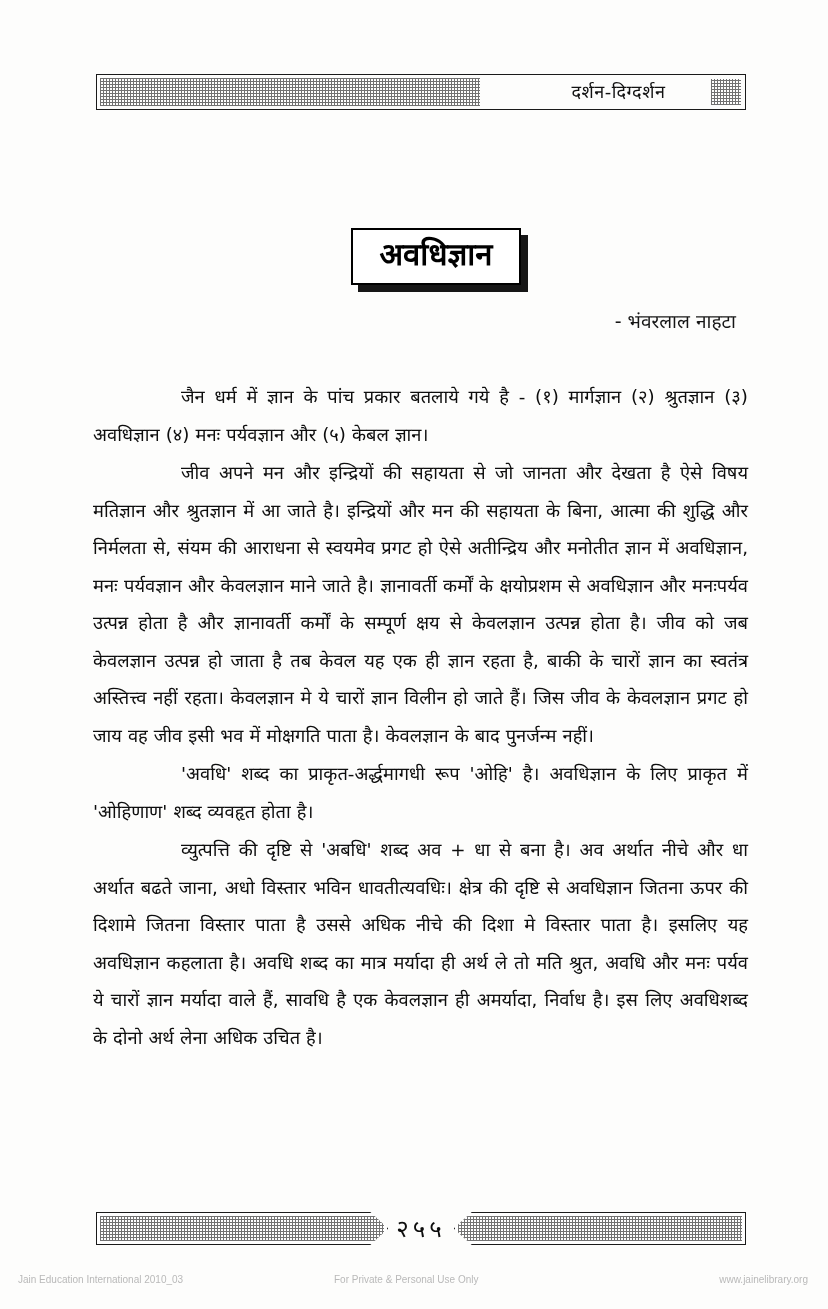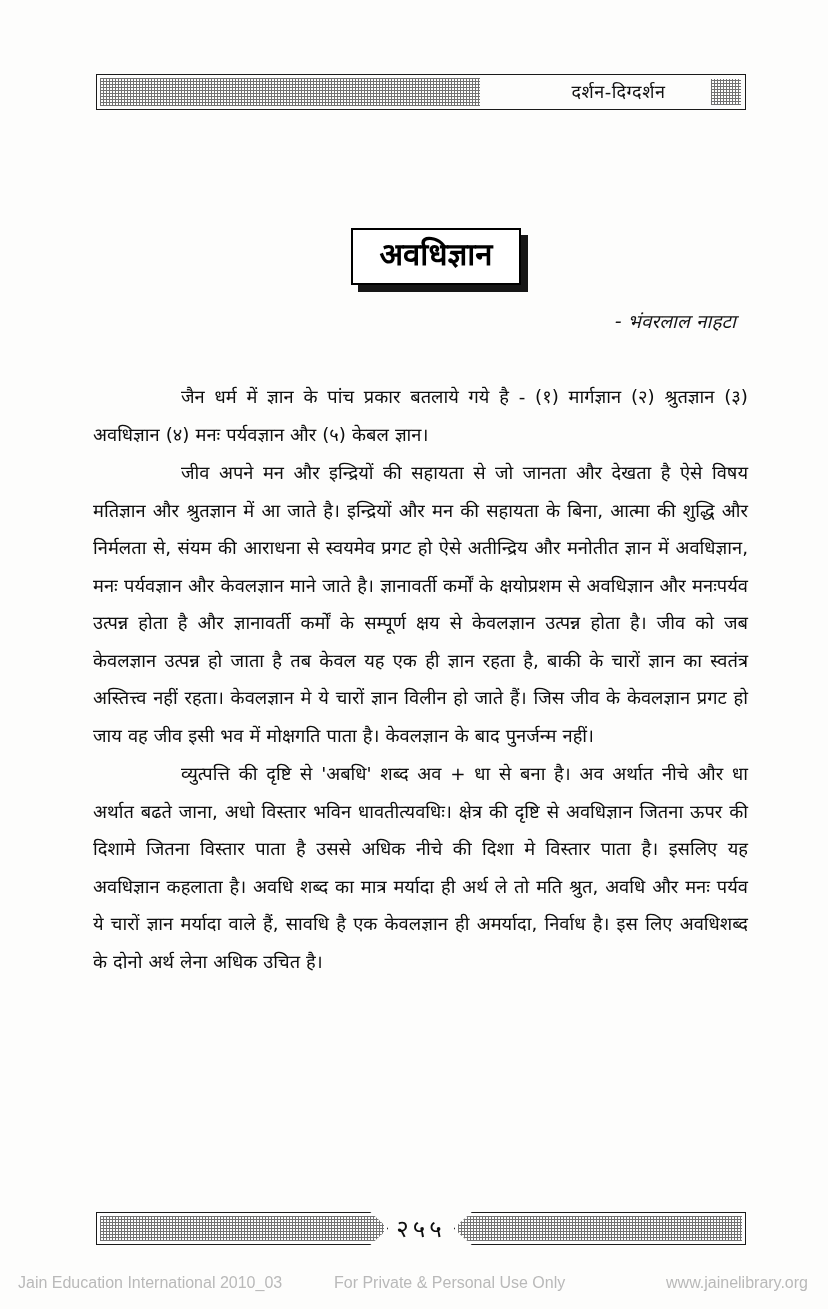--- a/index.html
+++ b/index.html
@@ -91,21 +91,20 @@
     color: #000;
     white-space: nowrap;
   }
 
   
   .author {
     position: absolute;
     right: 92px;
     top: 308px;
     font-family: "DejaVu Sans", "Liberation Sans", sans-serif;
-    font-style: italic;
     font-size: 19px;
     color: #151515;
     white-space: nowrap;
   }
 
   
   .body-col {
     position: absolute;
     left: 93px;
     top: 378px;
@@ -166,21 +165,21 @@
   }
 
   
   .credits {
     position: absolute;
     left: 0;
     right: 0;
     top: 1274px;
     height: 22px;
     font-family: "Liberation Sans", "DejaVu Sans", sans-serif;
-    font-size: 16px;
+    font-size: 10px;
     color: #b9b9b9;
   }
   .credit-left   { position: absolute; left: 18px;  top: 0; white-space: nowrap; }
   .credit-center { position: absolute; left: 320px; top: 0; white-space: nowrap; margin-left: 14px; }
   .credit-right  { position: absolute; right: 20px; top: 0; white-space: nowrap; }
 </style>
 </head>
 <body>
 
 <div class="page">
@@ -197,20 +196,21 @@
     <div class="title-box">
       <span class="title-text">अवधिज्ञान</span>
     </div>
   </div>
 
   <div class="author">- भंवरलाल नाहटा</div>
 
   <div class="body-col">
     <p class="para">जैन धर्म में ज्ञान के पांच प्रकार बतलाये गये है - (१) मार्गज्ञान (२) श्रुतज्ञान (३) अवधिज्ञान (४) मनः पर्यवज्ञान और (५) केबल ज्ञान।</p>
     <p class="para">जीव अपने मन और इन्द्रियों की सहायता से जो जानता और देखता है ऐसे विषय मतिज्ञान और श्रुतज्ञान में आ जाते है। इन्द्रियों और मन की सहायता के बिना, आत्मा की शुद्धि और निर्मलता से, संयम की आराधना से स्वयमेव प्रगट हो ऐसे अतीन्द्रिय और मनोतीत ज्ञान में अवधिज्ञान, मनः पर्यवज्ञान और केवलज्ञान माने जाते है। ज्ञानावर्ती कर्मों के क्षयोप्रशम से अवधिज्ञान और मनःपर्यव उत्पन्न होता है और ज्ञानावर्ती कर्मों के सम्पूर्ण क्षय से केवलज्ञान उत्पन्न होता है। जीव को जब केवलज्ञान उत्पन्न हो जाता है तब केवल यह एक ही ज्ञान रहता है, बाकी के चारों ज्ञान का स्वतंत्र अस्तित्त्व नहीं रहता। केवलज्ञान मे ये चारों ज्ञान विलीन हो जाते हैं। जिस जीव के केवलज्ञान प्रगट हो जाय वह जीव इसी भव में मोक्षगति पाता है। केवलज्ञान के बाद पुनर्जन्म नहीं।</p>
+    <p class="para">'अवधि' शब्द का प्राकृत-अर्द्धमागधी रूप 'ओहि' है। अवधिज्ञान के लिए प्राकृत में 'ओहिणाण' शब्द व्यवहृत होता है।</p>
     <p class="para">व्युत्पत्ति की दृष्टि से 'अबधि' शब्द अव + धा से बना है। अव अर्थात नीचे और धा अर्थात बढते जाना, अधो विस्तार भविन धावतीत्यवधिः। क्षेत्र की दृष्टि से अवधिज्ञान जितना ऊपर की दिशामे जितना विस्तार पाता है उससे अधिक नीचे की दिशा मे विस्तार पाता है। इसलिए यह अवधिज्ञान कहलाता है। अवधि शब्द का मात्र मर्यादा ही अर्थ ले तो मति श्रुत, अवधि और मनः पर्यव ये चारों ज्ञान मर्यादा वाले हैं, सावधि है एक केवलज्ञान ही अमर्यादा, निर्वाध है। इस लिए अवधिशब्द के दोनो अर्थ लेना अधिक उचित है।</p>
   </div>
 
   <div class="footer-band">
     <div class="fb-seg fb-left">
       <div class="hatch fb-fill"></div>
     </div>
     <div class="page-number">२५५</div>
     <div class="fb-seg fb-right">
       <div class="hatch fb-fill"></div>

